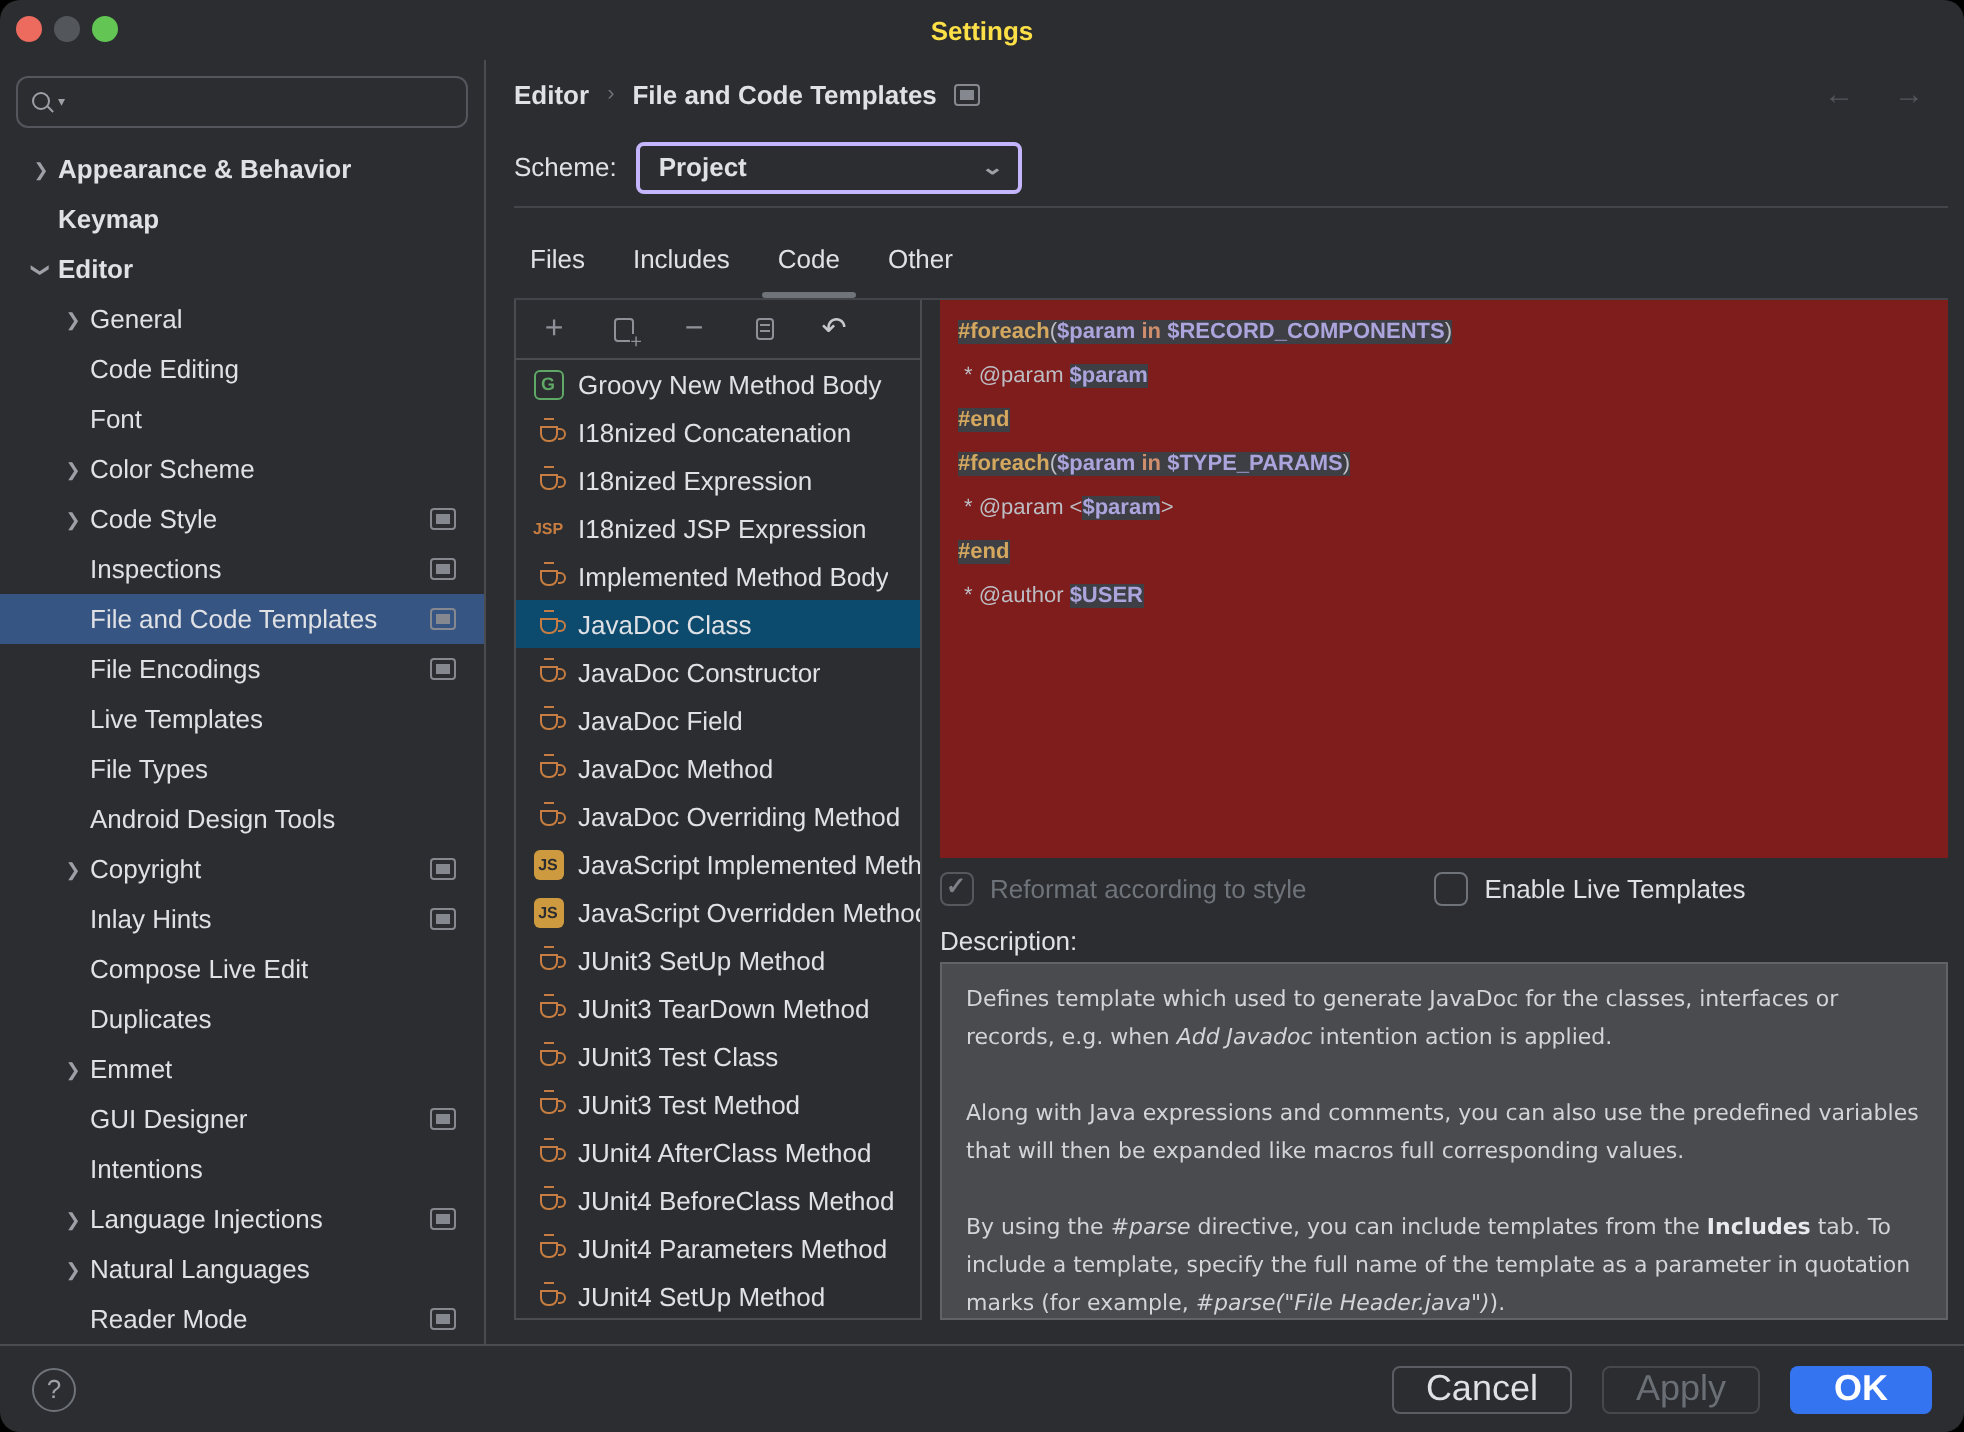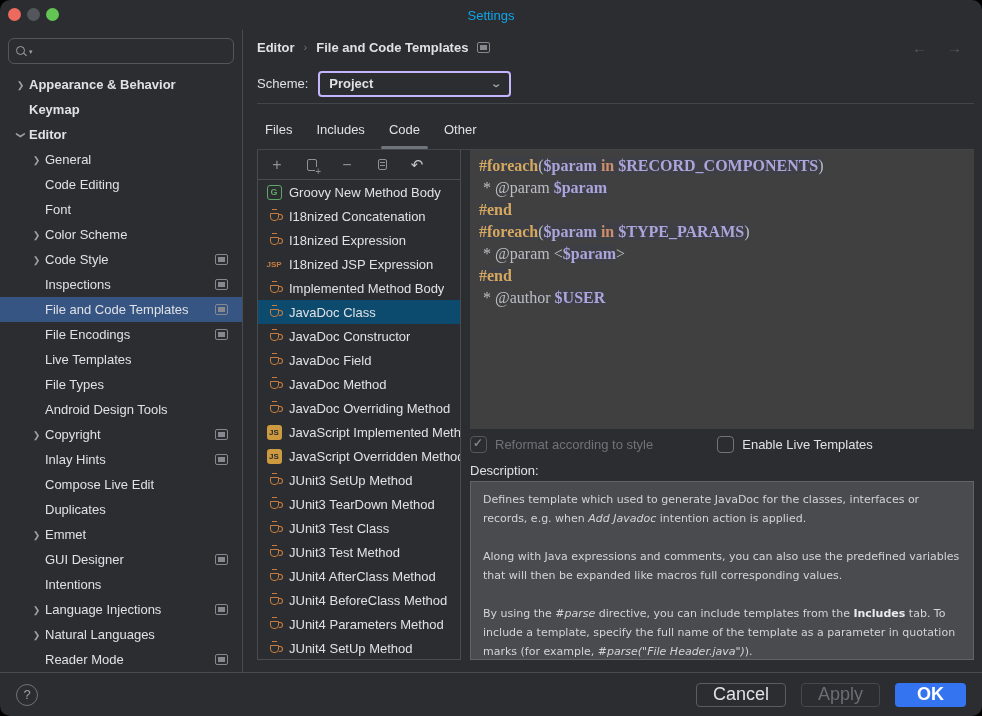--- a/index.html
+++ b/index.html
@@ -7,21 +7,21 @@
   .window{width:982px;height:716px;background:#2B2D30;border-radius:10px;overflow:hidden;
     font-family:"Liberation Sans",sans-serif;font-size:13px;color:#DFE1E5;position:relative;}
 
   
   .titlebar{height:30px;position:relative;}
   .tl{position:absolute;top:8px;width:13px;height:13px;border-radius:50%;}
   .tl.close{left:8px;background:#EC6A5E;}
   .tl.min{left:27px;background:#53565A;}
   .tl.zoom{left:46px;background:#62C554;}
   .win-title{position:absolute;left:0;right:0;top:0;height:30px;display:flex;align-items:center;
-    justify-content:center;font-weight:normal;color:#0ea5e9;}
+    justify-content:center;font-weight:bold;color:#fde047;}
 
   
   .main{display:flex;height:642px;}
   .sidebar{width:243px;border-right:1px solid #4A4C50;display:flex;flex-direction:column;}
   .search-box{margin:8px 8px 4px 8px;height:26px;border:1px solid #53565C;border-radius:6px;
     display:flex;align-items:center;padding:0 7px;gap:2px;background:#2B2D30;}
   .mag{position:relative;width:11px;height:11px;}
   .mag::before{content:"";position:absolute;left:0;top:0;width:7px;height:7px;border:1.4px solid #9DA0A6;border-radius:50%;}
   .mag::after{content:"";position:absolute;left:7px;top:8px;width:4px;height:1.4px;background:#9DA0A6;transform:rotate(45deg);}
   .mag-caret{font-size:7px;color:#9DA0A6;line-height:1;}
@@ -76,22 +76,22 @@
   .badge.groovy{border:1px solid #5FA865;color:#5FA865;font-size:9px;}
   .badge.js{background:#CE9A3F;color:#2B2D30;font-size:8px;}
   .jsp-txt{color:#C77D41;font-size:8px;font-weight:bold;}
   .cup{position:relative;width:9px;height:8px;border:1.5px solid #C77D41;border-radius:0 0 4px 4px;margin-top:2px;}
   .cup::after{content:"";position:absolute;right:-5px;top:0px;width:3px;height:4px;border:1.5px solid #C77D41;border-left:none;border-radius:0 3px 3px 0;}
   .cup::before{content:"";position:absolute;top:-5px;left:1px;width:5px;border-top:1.5px solid #C77D41;}
   .trow .lbl{overflow:hidden;}
 
   
   .editor-col{flex:1;display:flex;flex-direction:column;min-width:0;}
-  .code-area{height:280px;background:#404040;padding:5px 9px;overflow:hidden;
-    font-family:Liberation Serif, serif;font-size:16px;line-height:22px;}
+  .code-area{height:280px;background:#7f1d1d;padding:5px 9px;overflow:hidden;
+    font-family:Liberation Sans, sans-serif;font-size:11px;line-height:22px;}
   .cline{white-space:pre;}
   .hl{background:#3D3F44;}
   .c-kw{color:#D5A85F;font-weight:bold;}
   .c-var{color:#ACA4DC;font-weight:bold;}
   .c-in{color:#CF8E6D;font-weight:bold;}
   .c-pl{color:#BCBEC4;}
 
   .opts-row{height:30px;display:flex;align-items:center;}
   .cbgroup{display:flex;align-items:center;gap:8px;}
   .cb{width:17px;height:17px;border-radius:4px;flex:0 0 17px;position:relative;}

